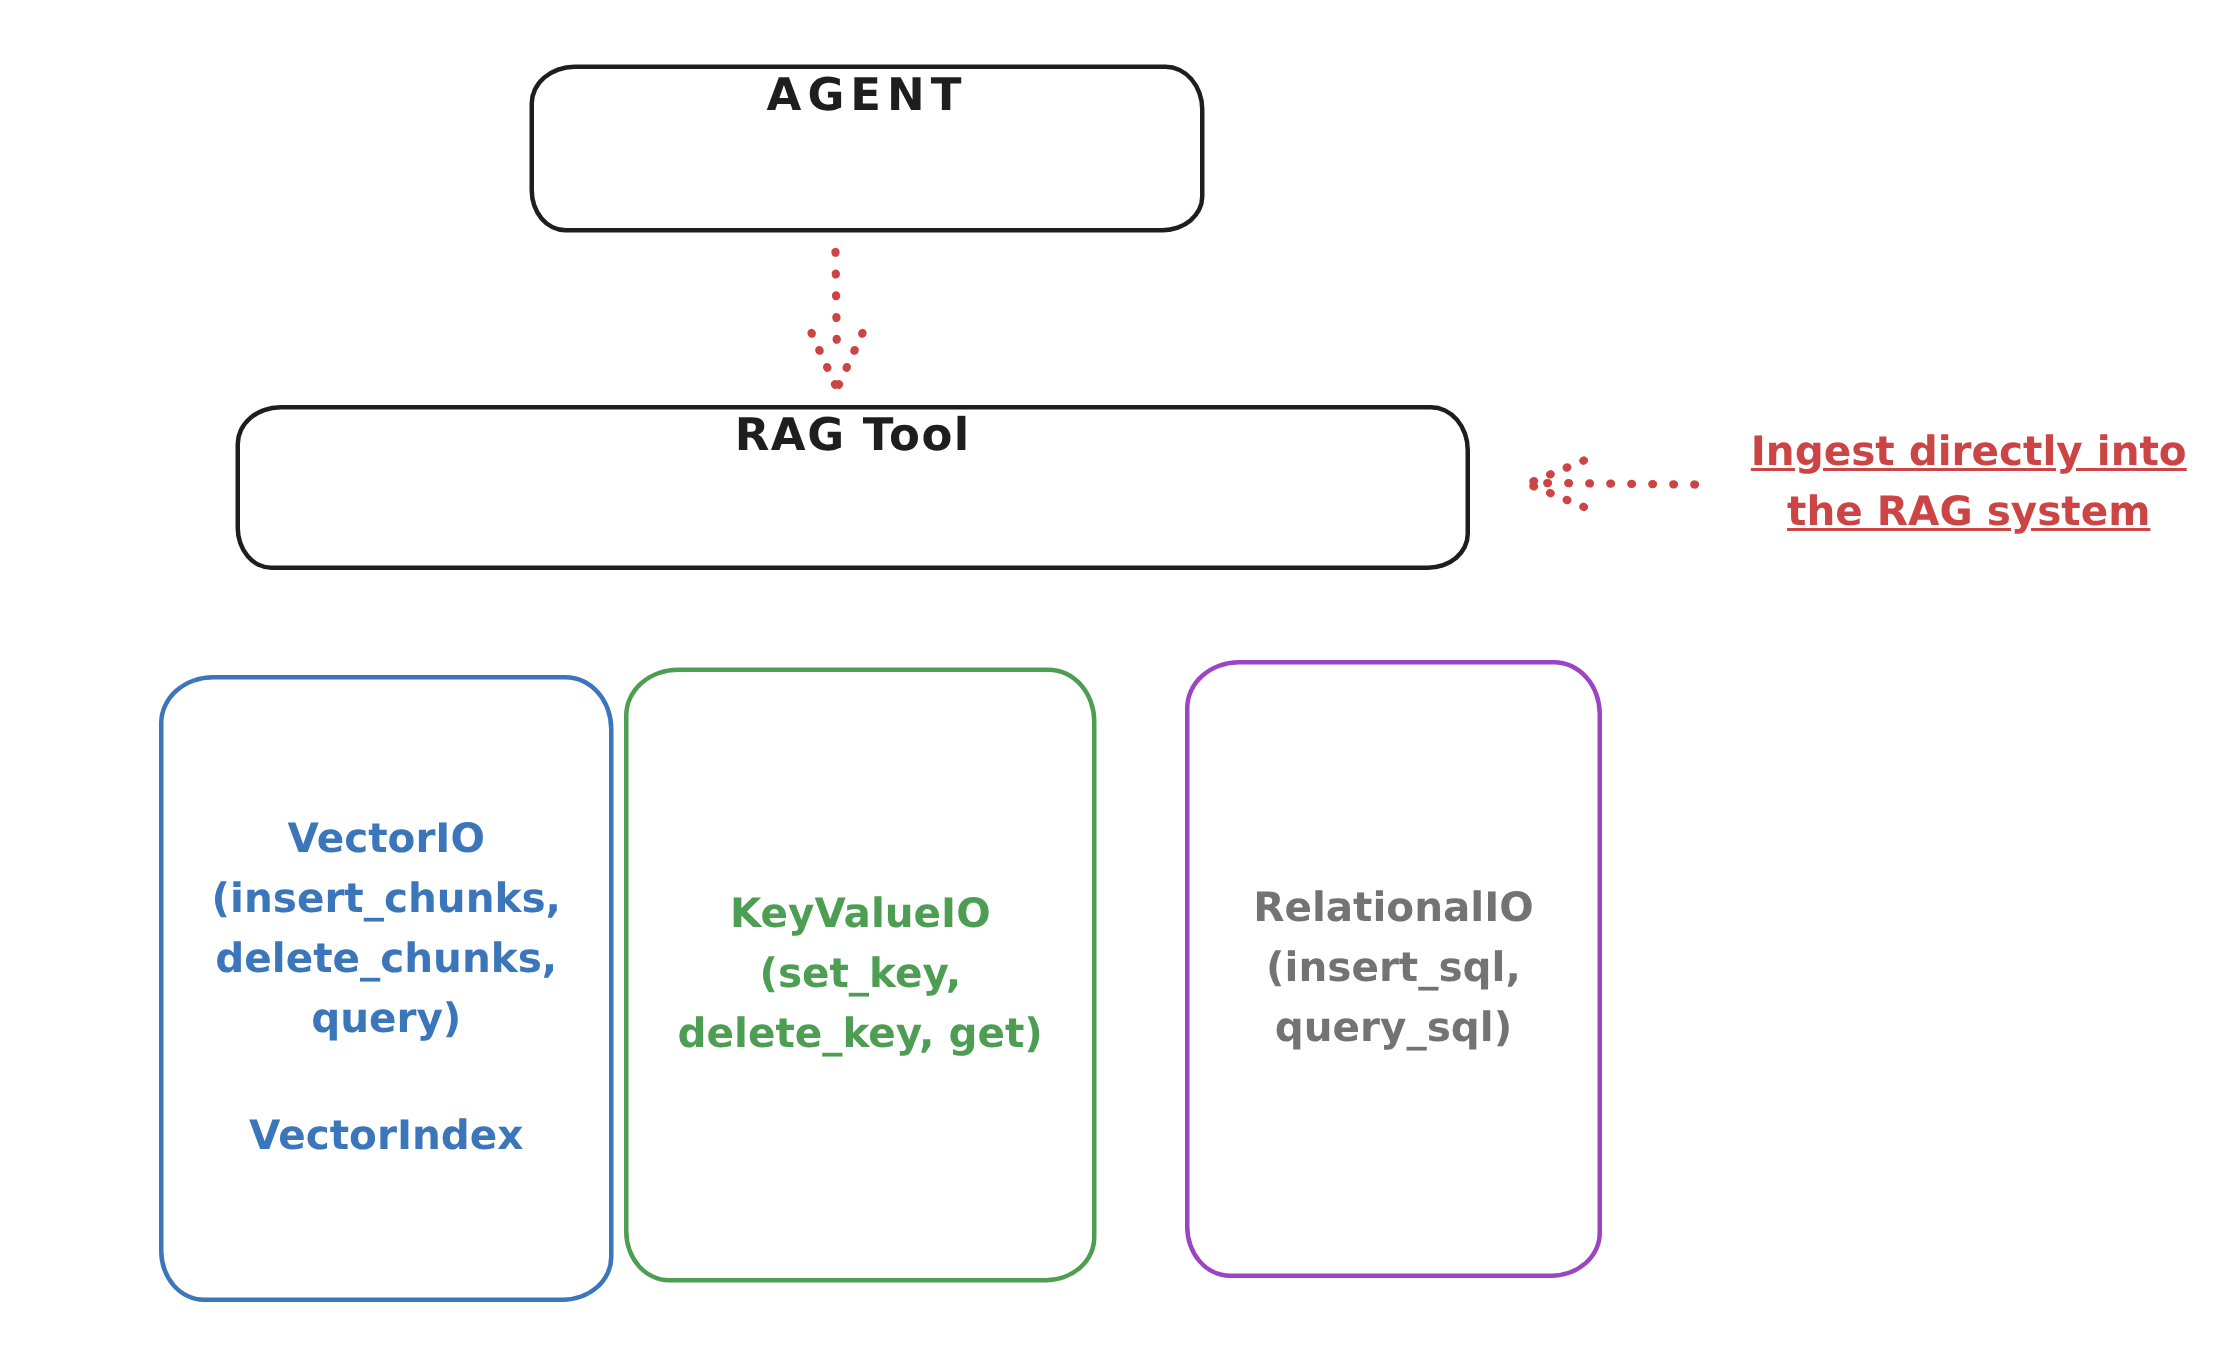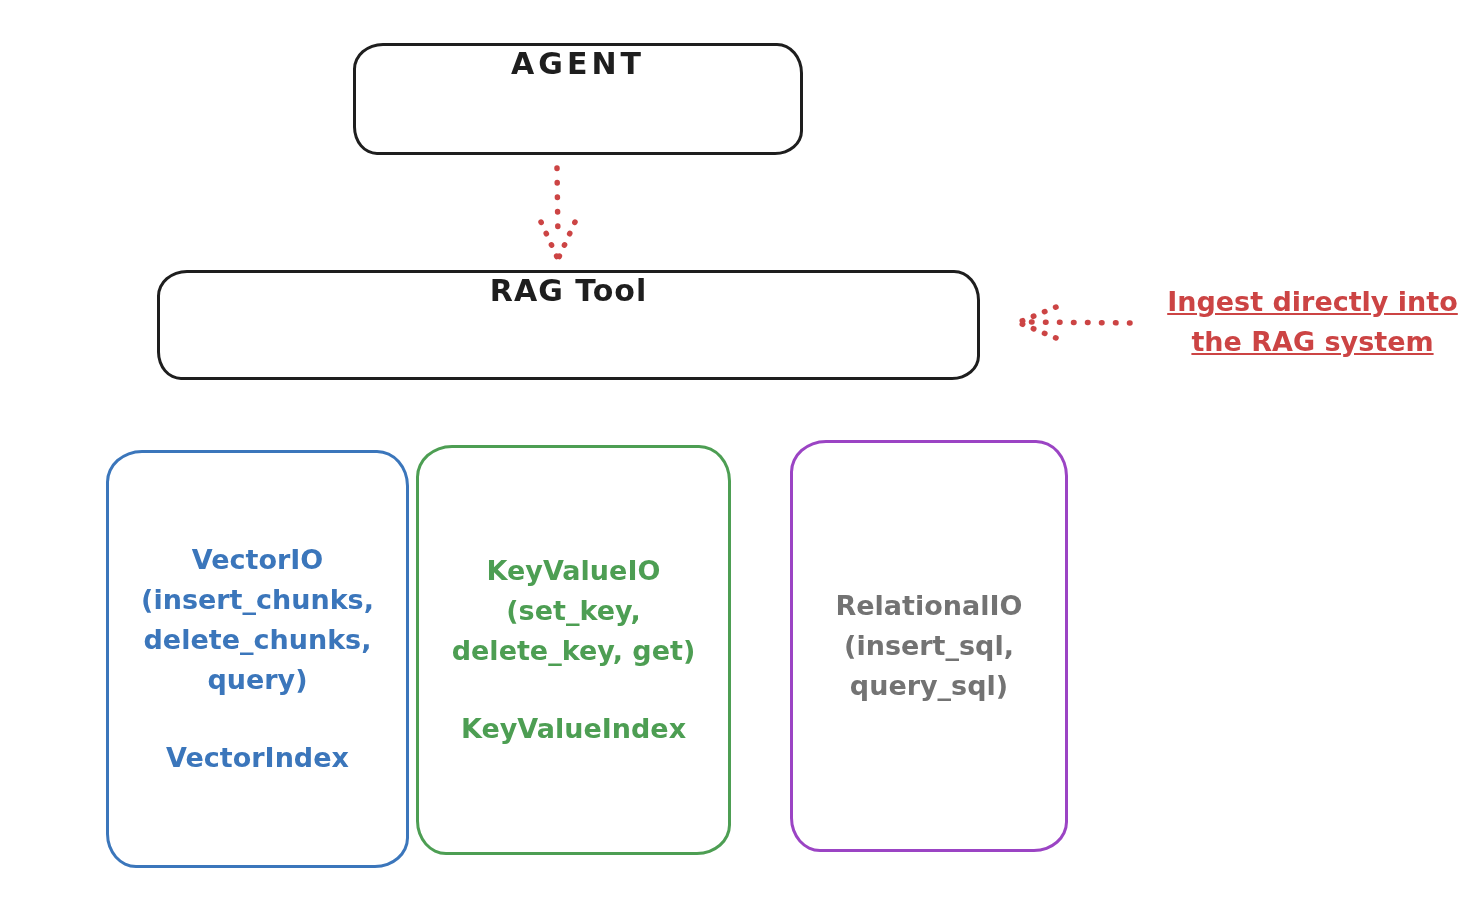--- a/index.html
+++ b/index.html
@@ -139,21 +139,20 @@
 (insert_chunks,
 delete_chunks,
 query)</div>
     <div class="index-name">VectorIndex</div>
   </div>
 
   <div class="storage storage-green">
     <div class="title">KeyValueIO
 (set_key,
 delete_key, get)</div>
-    <div class="index-name">KeyValueIndex</div>
   </div>
 
   <div class="storage storage-purple">
     <div class="title">RelationalIO
 (insert_sql,
 query_sql)</div>
   </div>
 
 </div>
 

